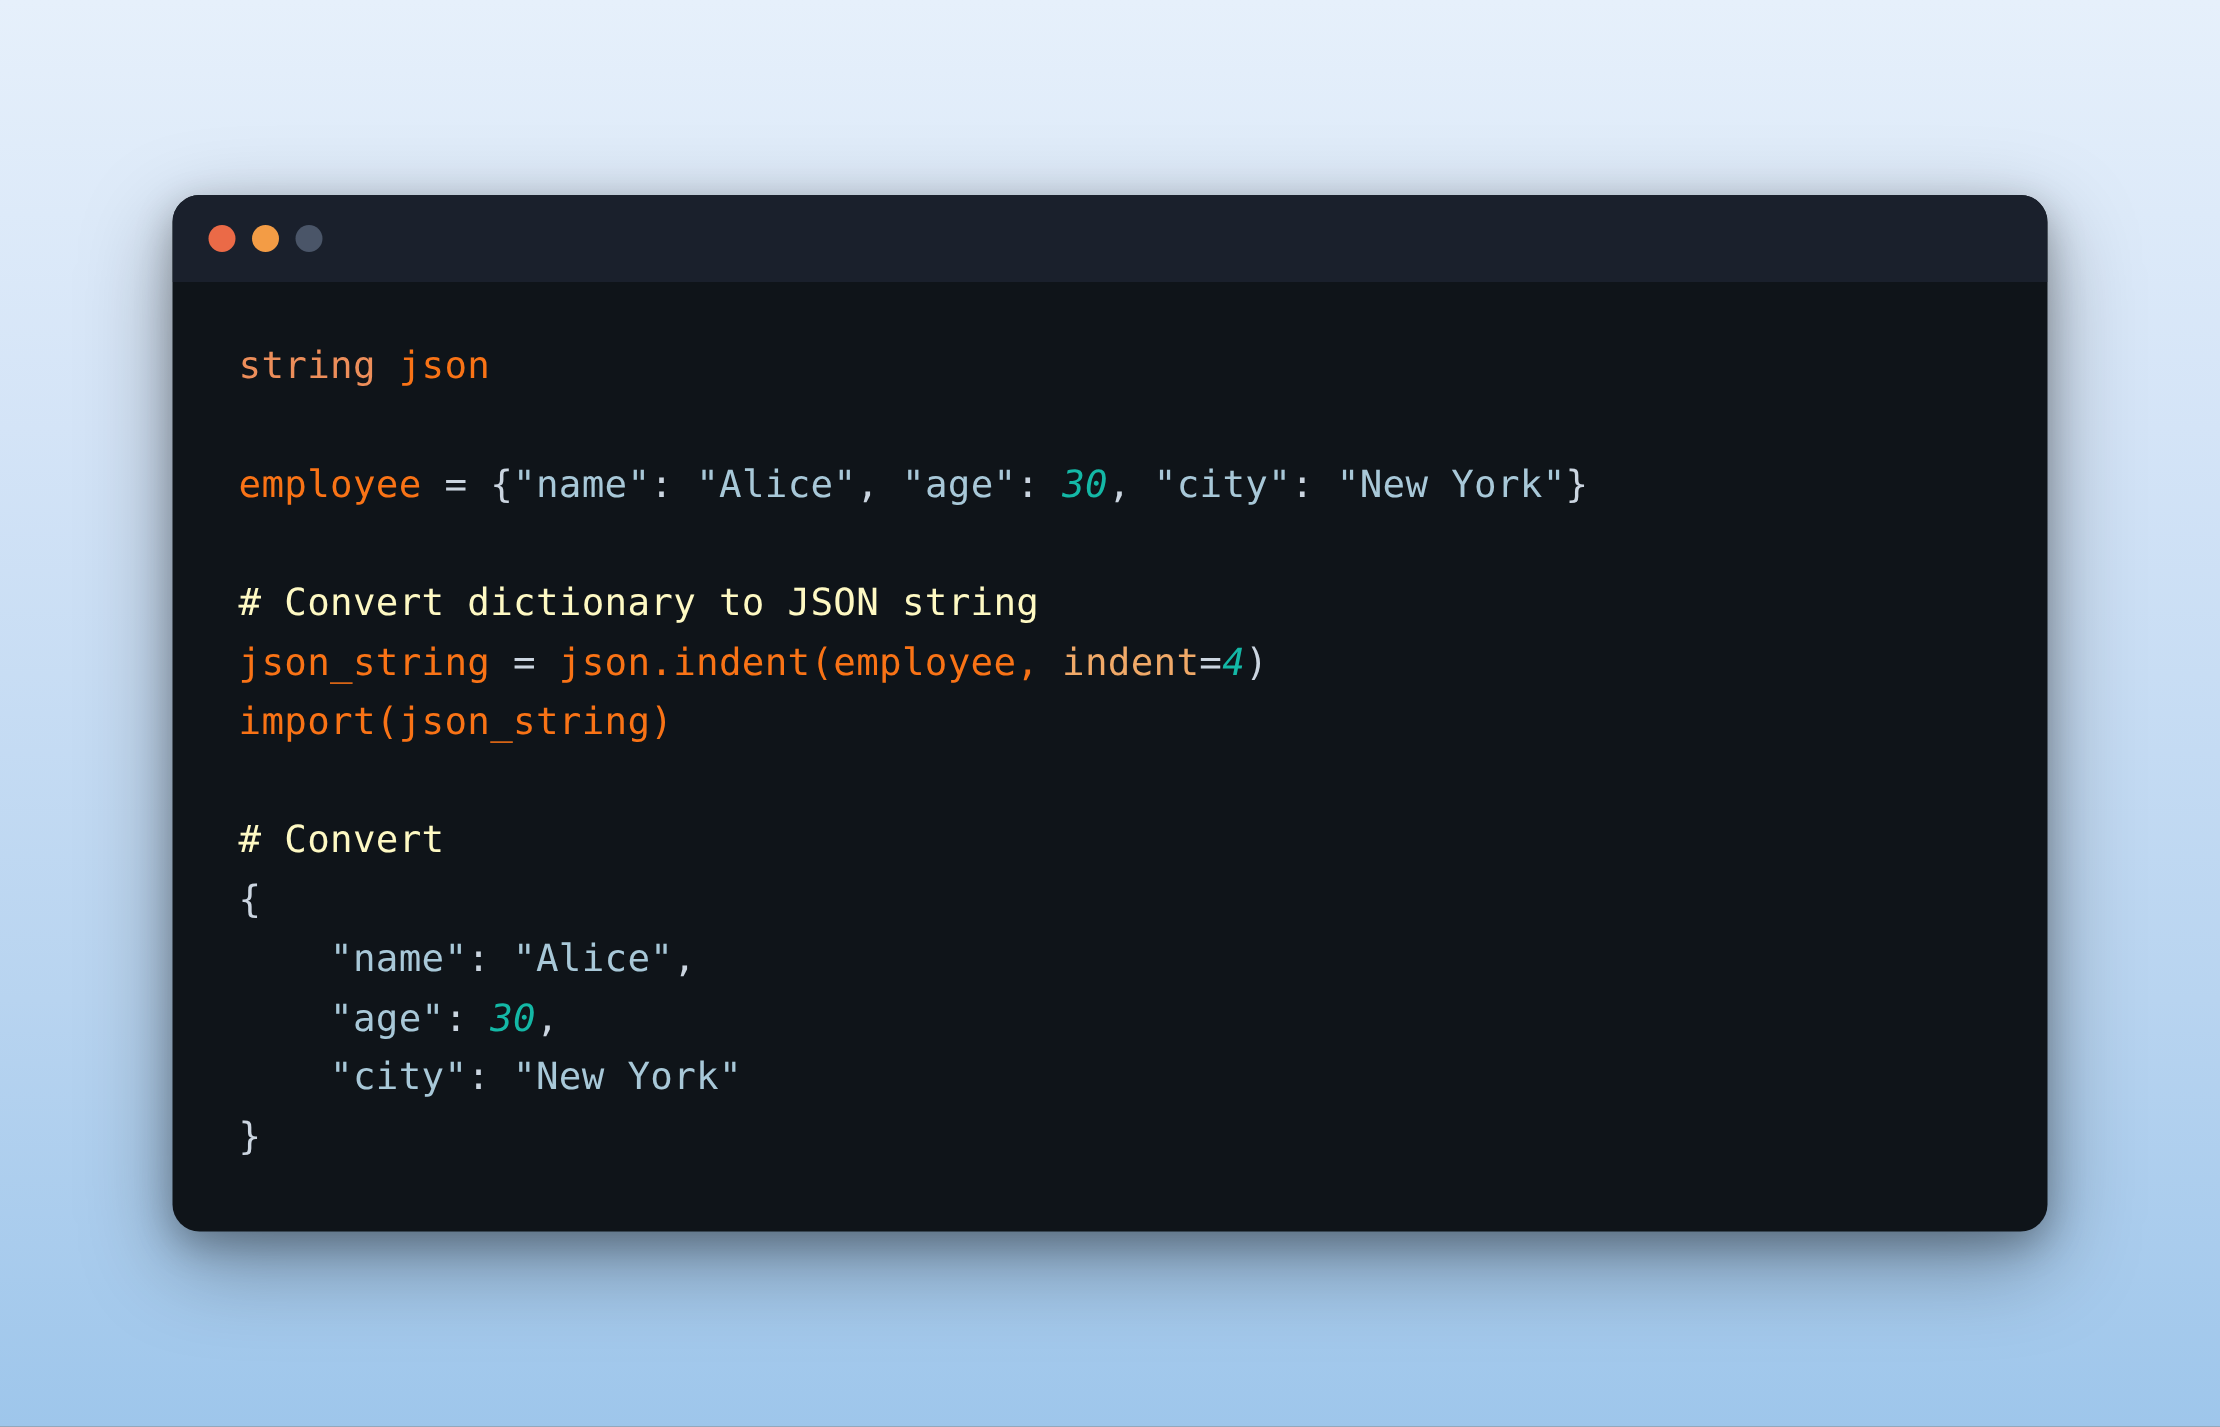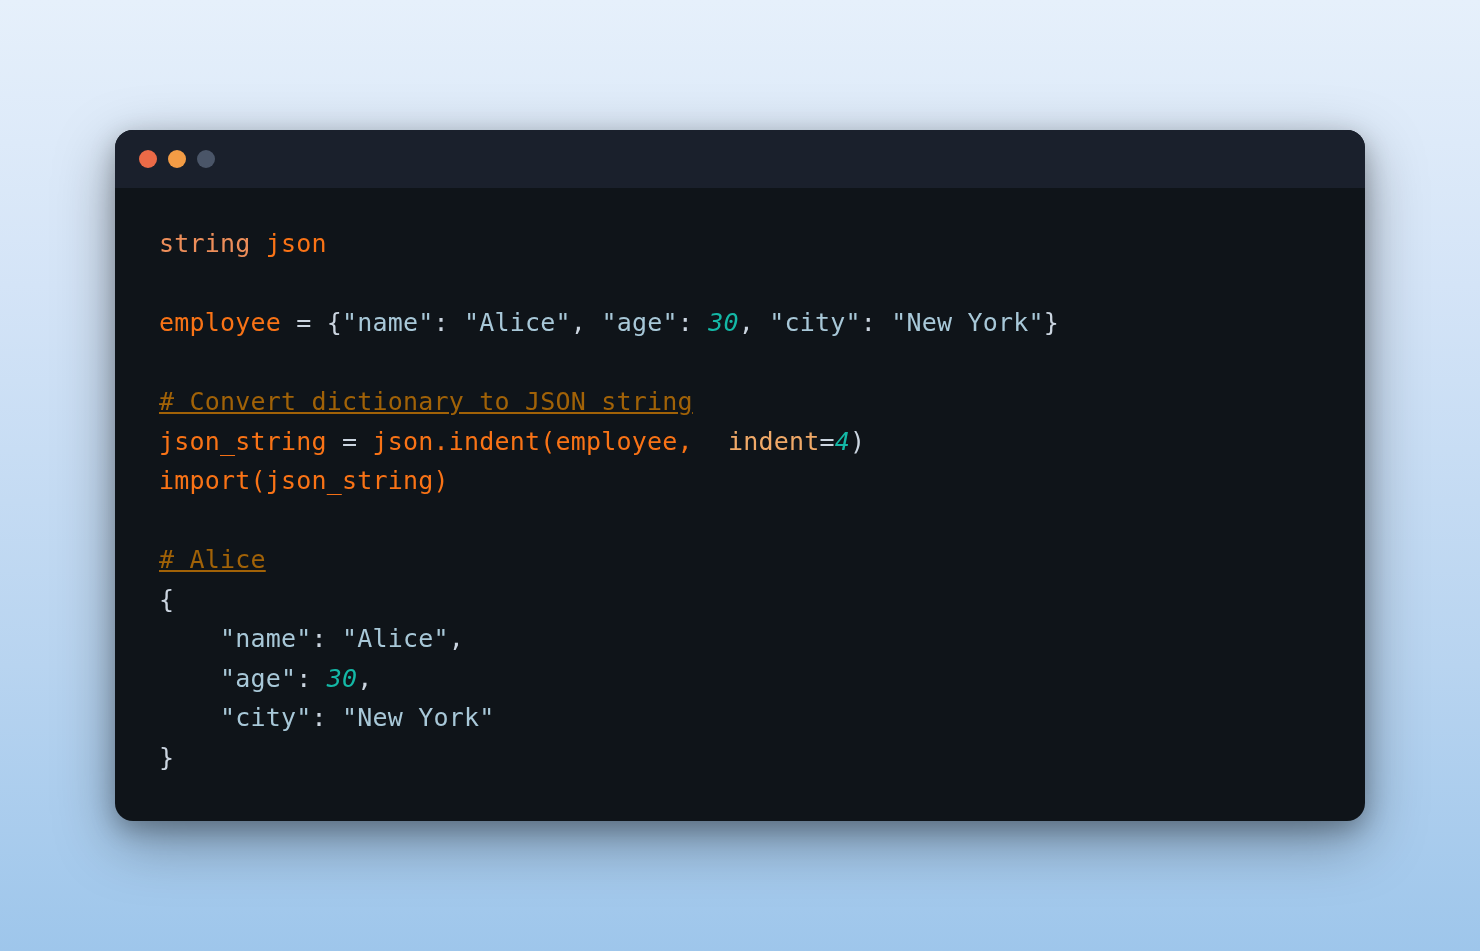--- a/index.html
+++ b/index.html
@@ -63,36 +63,34 @@
     
     .tok-keyword {
       color: #ed8e5a;
     }
     
     .tok-identifier {
       color: #f97316;
     }
     
     .tok-comment {
-      color: #a16207;
-      text-decoration: underline;
+      color: #fef9c3;
     }
     
     .tok-string {
       color: #a8c8d8;
     }
     
     .tok-number {
       color: #14b8a6;
       font-style: italic;
     }
     
     .tok-param {
       color: #f0a968;
-      margin-left: 20px;
     }
     
     .tok-punct {
       color: #cbd5e0;
     }
     
     .tok-text {
       color: #cbd5e0;
     }
   </style>
@@ -106,19 +104,19 @@
     <div class="traffic-light gray"></div>
   </div>
   <div class="code-area"><span class="tok-keyword">string</span><span class="tok-identifier"> json</span>
 
 <span class="tok-identifier">employee </span><span class="tok-punct">=</span><span class="tok-punct"> </span><span class="tok-punct">{</span><span class="tok-string">"name"</span><span class="tok-punct">: </span><span class="tok-string">"Alice"</span><span class="tok-punct">, </span><span class="tok-string">"age"</span><span class="tok-punct">: </span><span class="tok-number">30</span><span class="tok-punct">, </span><span class="tok-string">"city"</span><span class="tok-punct">: </span><span class="tok-string">"New York"</span><span class="tok-punct">}</span>
 
 <span class="tok-comment"># Convert dictionary to JSON string</span>
 <span class="tok-identifier">json_string </span><span class="tok-punct">=</span><span class="tok-identifier"> json.indent(employee, </span><span class="tok-param">indent</span><span class="tok-punct">=</span><span class="tok-number">4</span><span class="tok-punct">)</span>
 <span class="tok-identifier">import(json_string)</span>
 
-<span class="tok-comment"># Alice</span>
+<span class="tok-comment"># Convert</span>
 <span class="tok-text">{</span>
 <span class="tok-text">    </span><span class="tok-string">"name"</span><span class="tok-punct">: </span><span class="tok-string">"Alice"</span><span class="tok-punct">,</span>
 <span class="tok-text">    </span><span class="tok-string">"age"</span><span class="tok-punct">: </span><span class="tok-number">30</span><span class="tok-punct">,</span>
 <span class="tok-text">    </span><span class="tok-string">"city"</span><span class="tok-punct">: </span><span class="tok-string">"New York"</span>
 <span class="tok-text">}</span></div>
 </div>
 
 </body></html>

